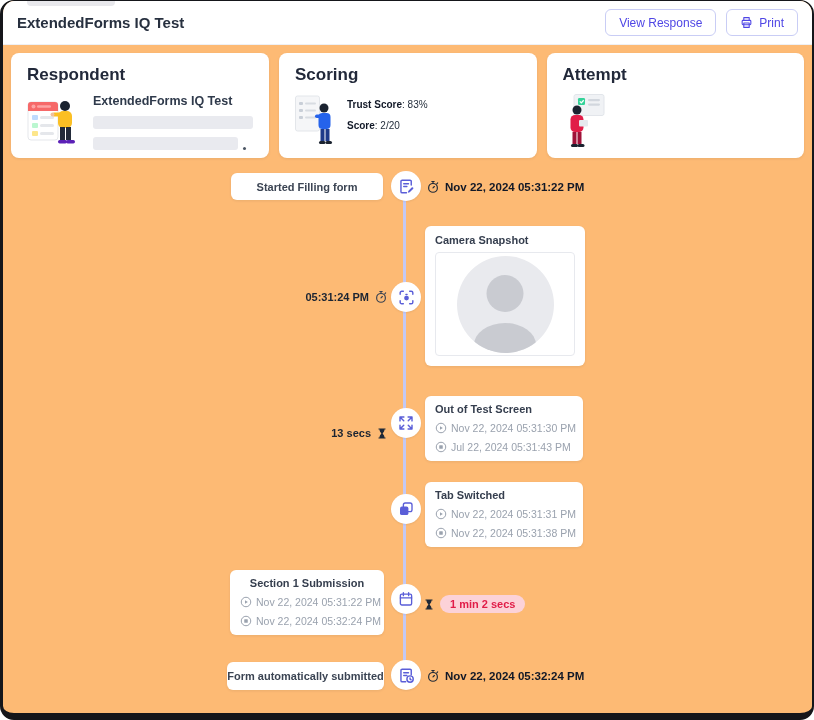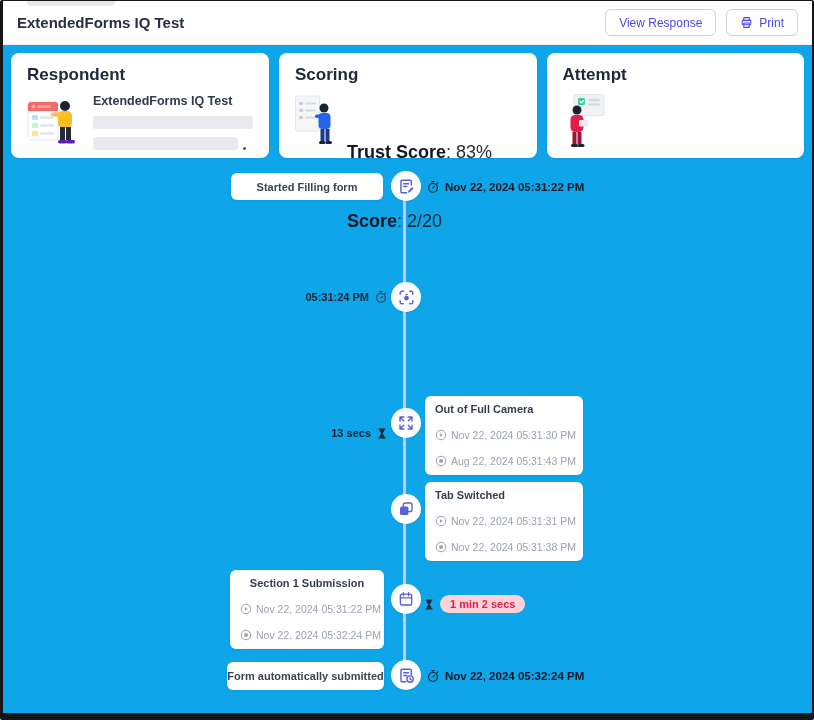--- a/index.html
+++ b/index.html
@@ -2,21 +2,21 @@
 <html><head>
 <meta charset="utf-8">
 <style>
   * { margin:0; padding:0; box-sizing:border-box; }
   html,body { background:#fff; }
   body { font-family:"Liberation Sans", sans-serif; }
   .frame {
     position:relative; width:814px; height:720px; overflow:hidden;
     border-left:3px solid #15161a; border-right:2px solid #15161a;
     border-top:1px solid #15161a; border-bottom:7px solid #15161a;
-    background:#0ea5e9; border-radius:2px;
+    background:#fdba74; border-radius:14px;
   }
   .tab-ghost { position:absolute; left:24px; top:0; width:88px; height:5px; background:#e8e8ec; border-radius:0 0 4px 4px; }
 
   
   .header { display:flex; align-items:center; justify-content:space-between;
     height:44px; background:#fff; padding:0 14px; border-bottom:1px solid #eef0f4; }
   .page-title { font-size:15px; font-weight:bold; color:#27303f; }
   .hdr-btns { display:flex; gap:10px; }
   .btn { display:flex; align-items:center; gap:6px; height:27px; padding:0 13px;
     background:#fff; border:1px solid #c9cdf5; border-radius:6px;
@@ -25,37 +25,37 @@
   
   .cards { display:flex; gap:10px; margin:8px 8px 0 8px; }
   .card { background:#fff; border-radius:8px; box-shadow:0 1px 3px rgba(16,24,40,.08);
     padding:12px 16px 14px; height:105px; flex:1; }
   .card h2 { font-size:17px; font-weight:bold; color:#22293a; margin-bottom:9px; }
   .card-body { display:flex; gap:14px; align-items:flex-start; }
   .resp-name { font-size:12.5px; font-weight:600; color:#2f3a4b; }
   .bar { background:#e9eaef; border-radius:3px; height:13px; margin-top:8px; }
   .bar1 { width:160px; } .bar2 { width:145px; position:relative; }
   .bar-dot { position:absolute; right:-8px; bottom:0px; width:3px; height:3px; background:#4b5563; border-radius:50%; }
-  .kv { font-size:18px; color:#1f2937; line-height:21px;margin-top:48px; }
+  .kv { font-size:10px; color:#1f2937; line-height:21px; }
   .kv b { color:#111827; }
 
   
   .timeline { position:relative; height:546px; }
   .tl-line { position:absolute; left:400px; top:28px; width:3px; height:490px;
     background:#c3c9f5; border-radius:3px; }
   .node { position:absolute; left:388px; width:30px; height:30px; border-radius:50%;
     background:#fff; box-shadow:0 1px 2px rgba(16,24,40,.08); display:flex;
     align-items:center; justify-content:center; }
   .ev-card { position:absolute; background:#fff; border-radius:6px;
     box-shadow:0 1px 3px rgba(16,24,40,.08); }
   .label-card { display:flex; align-items:center; justify-content:center;
     font-size:11px; font-weight:bold; color:#3b4453; }
   .detail-card { padding:7px 10px 8px; }
   .ev-title { font-size:11px; font-weight:bold; color:#353e4e; }
-  .ev-row { display:flex; align-items:center; gap:4px; margin-top:14px;
+  .ev-row { display:flex; align-items:center; gap:4px; margin-top:7px;
     font-size:10.5px; color:#9aa2ae; white-space:nowrap; }
   .time-strong { position:absolute; display:flex; align-items:center; gap:5px;
     font-size:11.5px; font-weight:bold; color:#111827; }
   .dur-label { position:absolute; display:flex; align-items:center; gap:5px;
     font-size:11px; font-weight:bold; color:#1b2432; justify-content:flex-end; }
   .pill { background:#fcd2d8; color:#e11d48; font-size:11px; font-weight:bold;
     padding:3px 10px; border-radius:10px; }
 
   
   .cam-card { width:160px; padding:8px 10px 10px; }
@@ -226,58 +226,67 @@
         <svg width="19" height="19" viewBox="0 0 24 24" fill="none" stroke="#5a5ed8" stroke-width="1.8" stroke-linecap="round" stroke-linejoin="round">
           <path d="M8 4H6a2 2 0 0 0-2 2v2"></path>
             <path d="M16 4h2a2 2 0 0 1 2 2v2"></path>
           <path d="M20 16v2a2 2 0 0 1-2 2h-2"></path>
             <path d="M8 20H6a2 2 0 0 1-2-2v-2"></path>
           <circle cx="12" cy="12.7" r="3" fill="#5a5ed8" stroke="none"></circle>
           <rect x="10.4" y="7.4" width="3.2" height="1.8" rx="0.9" fill="#5a5ed8" stroke="none"></rect>
         </svg>
       </span>
     </div>
+    <div class="ev-card cam-card" style="left:422px; top:68px;">
+      <div class="ev-title">Camera Snapshot</div>
+      <div class="cam-box">
+        <div class="avatar">
+          <div class="head"></div>
+            <div class="body"></div>
+        </div>
+      </div>
+    </div>
 
     <div class="dur-label" style="left:280px; top:262px; width:105px; height:26px;">
       <span>13 secs</span>
       <span>
         <svg width="12" height="13" viewBox="0 0 24 24" fill="#1f2937">
             <path d="M5 2h14v2h-2c0 3.5-2.1 5.4-3.7 8 1.6 2.6 3.7 4.5 3.7 8h2v2H5v-2h2c0-3.5 2.1-5.4 3.7-8C9.1 9.4 7 7.5 7 4H5z"></path>
           </svg>
       </span>
     </div>
     <div class="node" style="top:250px;">
       <span>
         <svg width="18" height="18" viewBox="0 0 24 24" fill="none" stroke="#5a5ed8" stroke-width="1.9" stroke-linecap="round" stroke-linejoin="round">
           <path d="M14.8 4H20v5.2M20 4l-5 5"></path>
           <path d="M9.2 4H4v5.2M4 4l5 5"></path>
           <path d="M4 14.8V20h5.2M4 20l5-5"></path>
           <path d="M20 14.8V20h-5.2M20 20l-5-5"></path>
         </svg>
       </span>
     </div>
     <div class="ev-card detail-card" style="left:422px; top:238px; width:158px;">
-      <div class="ev-title">Out of Full Camera</div>
+      <div class="ev-title">Out of Test Screen</div>
       <div class="ev-row">
         <span>
           <svg width="12" height="12" viewBox="0 0 24 24">
               <circle cx="12" cy="12" r="9.5" fill="none" stroke="#9aa2ae" stroke-width="2"></circle>
               <path d="M10 8.5v7l5.6-3.5z" fill="#9aa2ae"></path>
             </svg>
         </span>
         <span>Nov 22, 2024 05:31:30 PM</span>
       </div>
       <div class="ev-row">
         <span>
           <svg width="12" height="12" viewBox="0 0 24 24">
               <circle cx="12" cy="12" r="9.5" fill="none" stroke="#9aa2ae" stroke-width="2"></circle>
               <rect x="8.5" y="8.5" width="7" height="7" rx="1" fill="#9aa2ae"></rect>
             </svg>
         </span>
-        <span>Aug 22, 2024 05:31:43 PM</span>
+        <span>Jul 22, 2024 05:31:43 PM</span>
       </div>
     </div>
 
     <div class="node" style="top:336px;">
       <span>
         <svg width="18" height="18" viewBox="0 0 24 24">
           <rect x="8.5" y="4" width="11.5" height="11.5" rx="2.5" fill="none" stroke="#5a5ed8" stroke-width="1.8"></rect>
           <rect x="4" y="8.8" width="11.2" height="11.2" rx="2.5" fill="#5a5ed8"></rect>
         </svg>
       </span>

